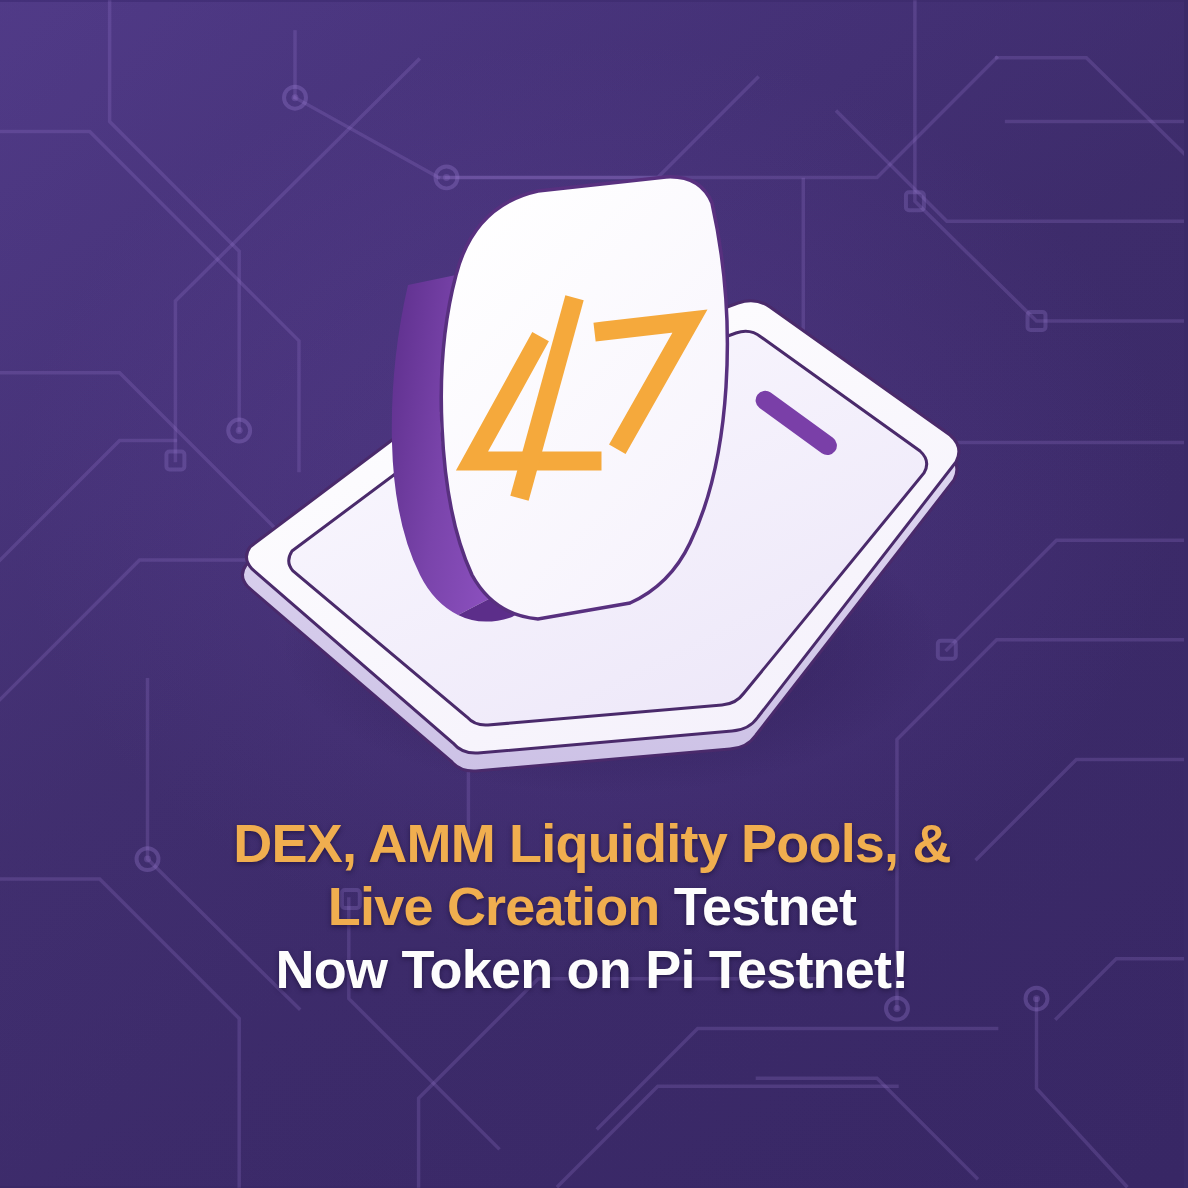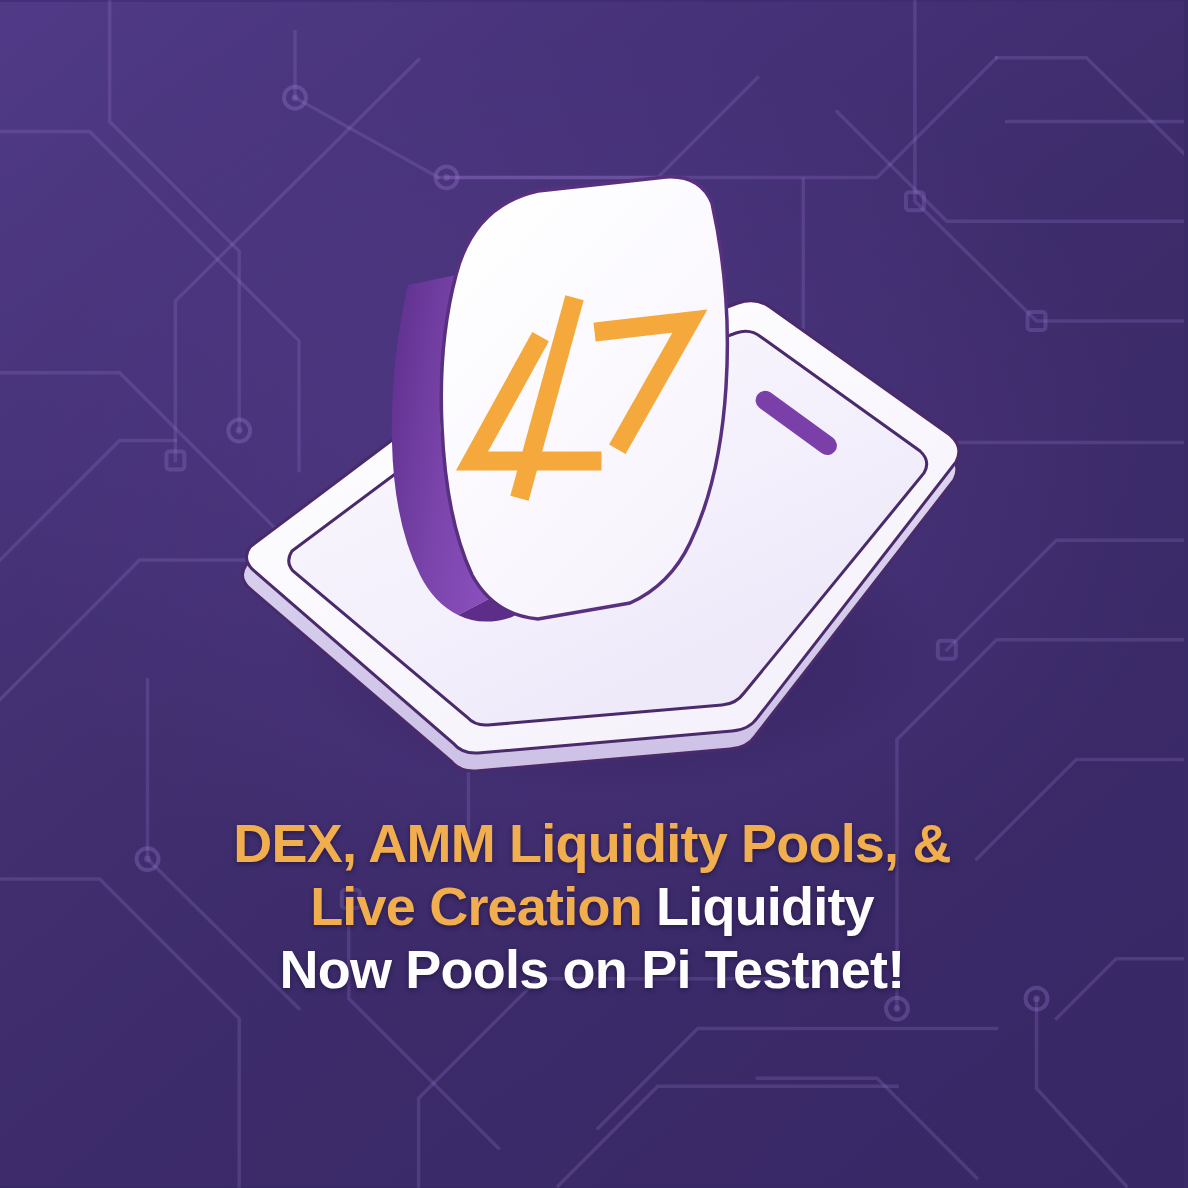--- a/index.html
+++ b/index.html
@@ -267,20 +267,20 @@
         </g>
       </g>
     </svg>
   </div>
 
   <div class="headline">
     <div class="headline-line">
       <span class="accent">DEX, AMM Liquidity Pools, &amp;</span><span class="plain"></span>
     </div>
     <div class="headline-line">
-      <span class="accent">Live Creation </span><span class="plain">Liquidity</span>
+      <span class="accent">Live Creation </span><span class="plain">Testnet</span>
     </div>
     <div class="headline-line">
-      <span class="accent"></span><span class="plain">Now Pools on Pi Testnet!</span>
+      <span class="accent"></span><span class="plain">Now Token on Pi Testnet!</span>
     </div>
   </div>
 
 </div>
 
 </body></html>

